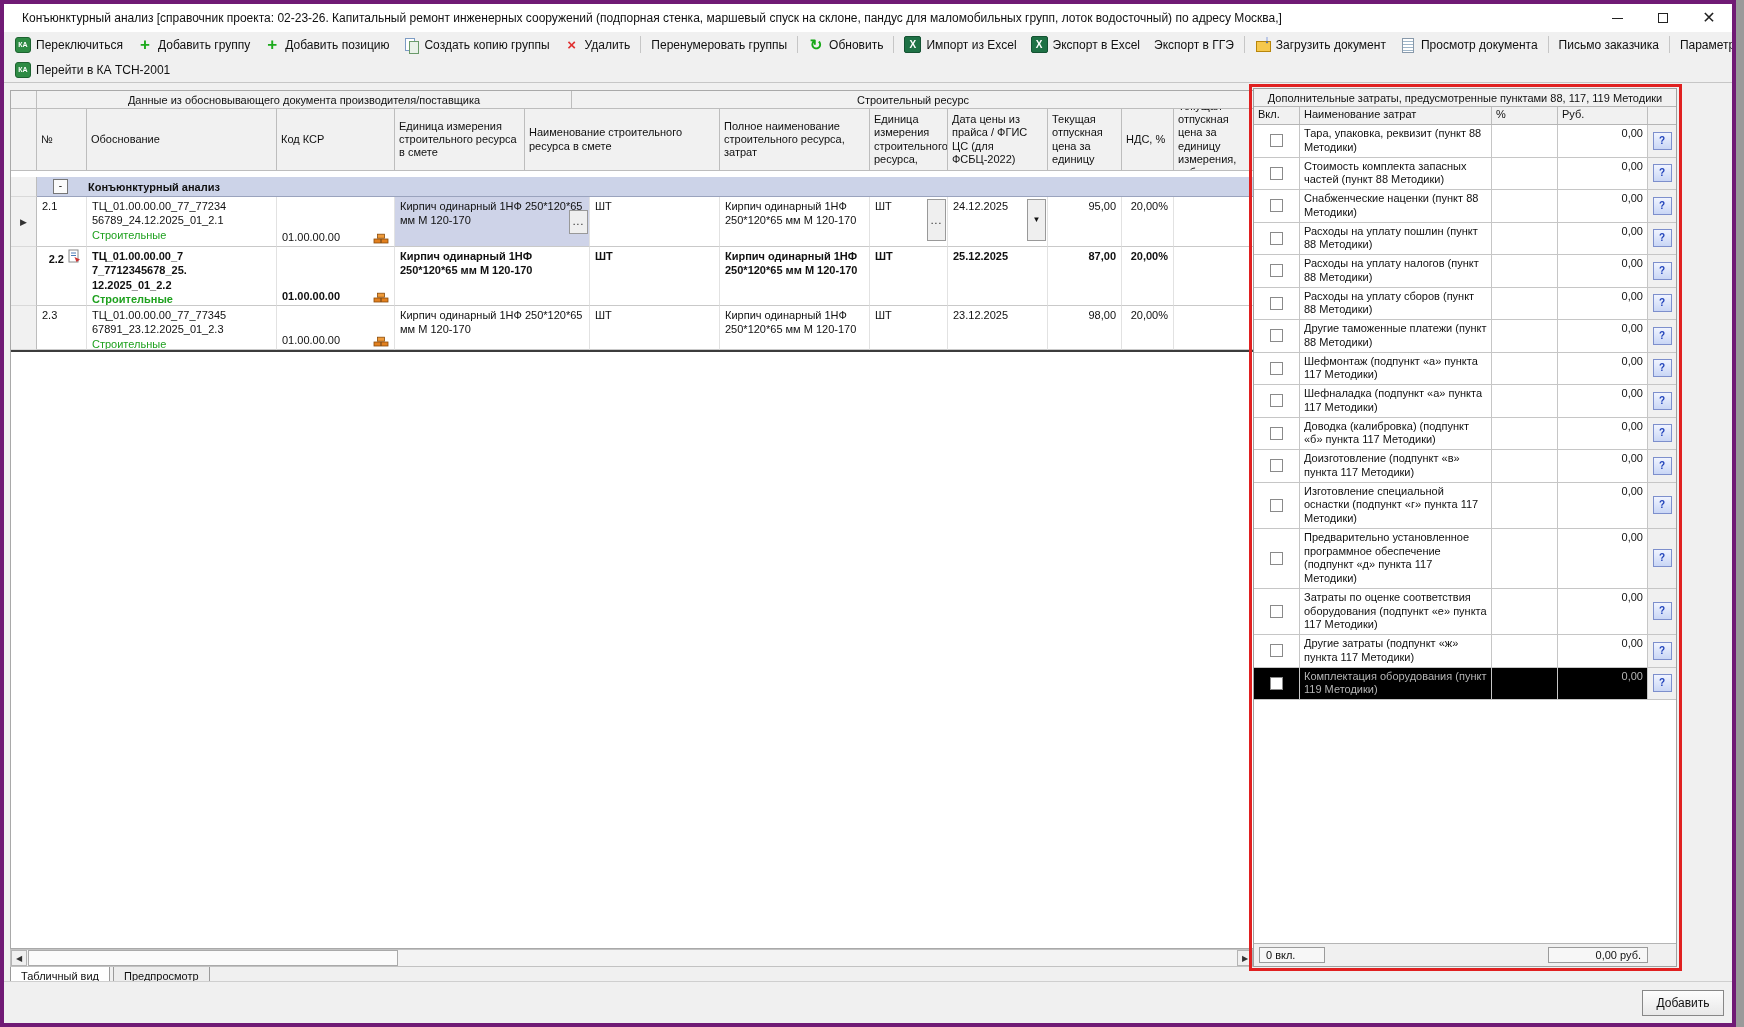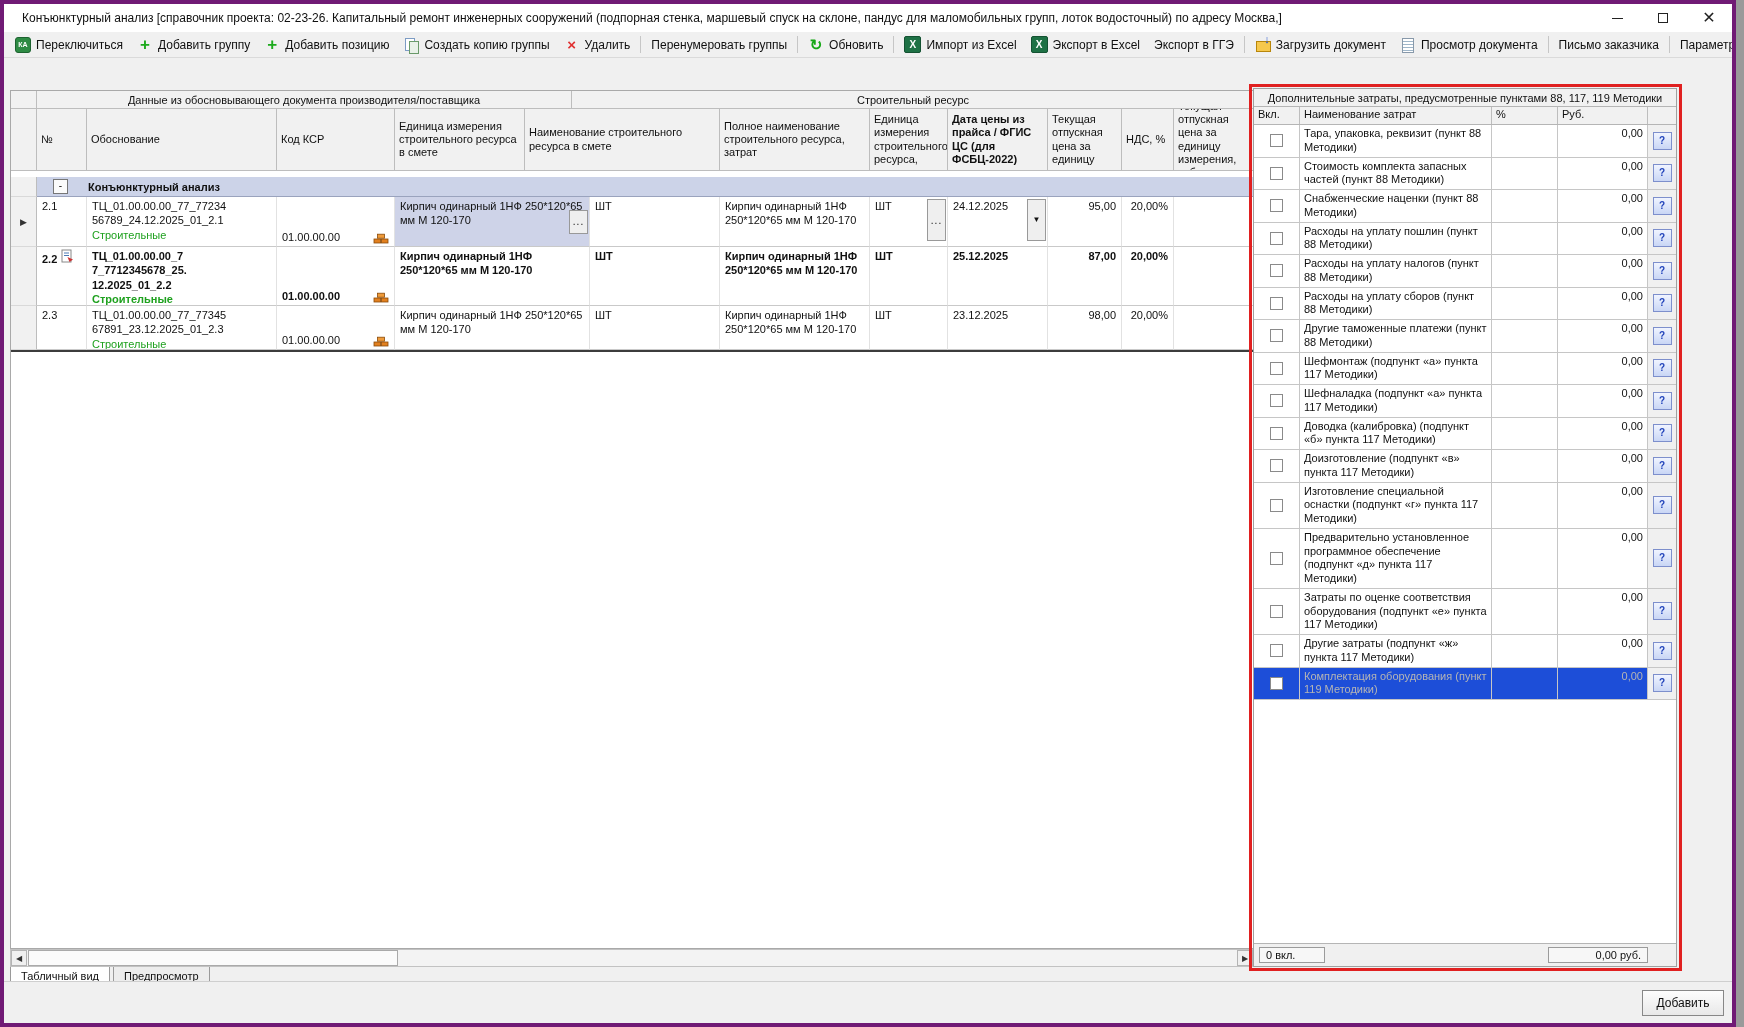--- a/index.html
+++ b/index.html
@@ -72,21 +72,21 @@
   .p-title{height:17px;background:#f1f1f1;border-bottom:1px solid #b5b5b5;display:flex;align-items:center;justify-content:center;overflow:hidden;white-space:nowrap;}
   .p-head{display:flex;height:17px;border-bottom:1px solid #b5b5b5;background:#f1f1f1;}
   .ph{box-sizing:border-box;border-right:1px solid #bdbdbd;padding:1px 4px;overflow:hidden;white-space:nowrap;}
   .pc{box-sizing:border-box;border-right:1px solid #c6c6c6;padding:2px 4px;line-height:1.25;overflow:hidden;}
   .p-incl{width:46px;display:flex;align-items:center;justify-content:center;}
   .p-name{width:192px;}
   .p-pct{width:66px;}
   .p-rub{width:90px;text-align:right;}
   .p-btncol{width:28px;display:flex;align-items:center;justify-content:center;background:#f0f0f0;border-right:none;padding:0;}
   .prow{display:flex;border-bottom:1px solid #c6c6c6;min-height:29px;background:#fff;}
-  .prow.pdisabled{background:#1d4ed8;color:#b5b5b5;}
+  .prow.pdisabled{background:#000000;color:#b5b5b5;}
   .cb{width:13px;height:13px;border:1px solid #8a8a8a;background:#fff;box-sizing:border-box;}
   .qbtn{width:17px;height:16px;border:1px solid #7d8fcc;background:linear-gradient(#f0f4ff,#c9d6f5);color:#2244bb;font-size:10px;font-weight:bold;display:flex;align-items:center;justify-content:center;}
   .p-footer{position:absolute;left:0;right:0;bottom:0;height:22px;background:#f0f0f0;border-top:1px solid #b5b5b5;}
   .sunken{position:absolute;top:3px;height:16px;border:1px solid #9b9b9b;background:#f7f7f7;font-size:11px;line-height:14px;padding:0 6px;box-sizing:border-box;}
   #pf-incl{left:5px;width:66px;}
   #pf-total{right:28px;width:100px;text-align:right;}
   .red-box{position:absolute;left:1245px;top:80px;width:433px;height:887px;border:3px solid var(--redbox,#e02020);box-sizing:border-box;pointer-events:none;z-index:5;}
 
   
   .bottombar{position:absolute;left:0;right:0;bottom:0;height:41px;background:#f0f0f0;border-top:1px solid #cfcfcf;}
@@ -157,39 +157,45 @@
         <span class="ic ic-view"></span>
         <span class="tlabel">Просмотр документа</span>
       </div>
       <span class="tsep"></span>
       <div class="tbtn">
         <span class="tlabel">Письмо заказчика</span>
       </div>
       <span class="tsep"></span>
       <div class="tbtn">
         <span class="tlabel">Параметры</span>
+      </div>
+    </div>
+  <div class="toolbar" id="toolbar2">
+      <div class="tbtn">
+        <span class="ic ic-ka">КА</span>
+        <span class="tlabel">Перейти в КА ТСН-2001</span>
       </div>
     </div>
 
   <div class="grid" id="grid">
       <div class="trow hrow1">
         <div class="hc" style="width: 26px;"></div>
         <div class="hc center" style="width: 535px;">Данные из обосновывающего документа производителя/поставщика</div>
         <div class="hc center" style="width: 683px;">Строительный ресурс</div>
       </div>
       <div class="trow hrow2">
         <div class="hc" style="width: 26px;"></div>
         <div class="hc" style="width: 50px;">№</div>
         <div class="hc" style="width: 190px;">Обоснование</div>
         <div class="hc" style="width: 118px;">Код КСР</div>
         <div class="hc" style="width: 130px;">Единица измерения строительного ресурса в смете</div>
         <div class="hc" style="width: 195px;">Наименование строительного ресурса в смете</div>
         <div class="hc" style="width: 150px;">Полное наименование строительного ресурса, затрат</div>
         <div class="hc" style="width: 78px;">Единица измерения строительного ресурса,</div>
-        <div class="hc" style="width: 100px; font-weight: bold;">Дата цены из прайса / ФГИС ЦС (для ФСБЦ-2022)</div>
+        <div class="hc" style="width: 100px;">Дата цены из прайса / ФГИС ЦС (для ФСБЦ-2022)</div>
         <div class="hc" style="width: 74px;">Текущая отпускная цена за единицу</div>
         <div class="hc" style="width: 52px;">НДС, %</div>
         <div class="hc" style="width: 81px;">Текущая отпускная цена за единицу измерения, руб.</div>
       </div>
       <div class="gaprow"></div>
       <div class="trow">
         <div class="gutter" style="width: 26px; height: 20px;"></div>
         <div class="band" style="width: 1218px; height: 20px;">
           <span class="collapse-btn">-</span>
           <span class="band-label">Конъюнктурный анализ</span>
@@ -217,21 +223,21 @@
         <div class="dc" style="width: 130px; height: 50px;">ШТ</div>
         <div class="dc" style="width: 150px; height: 50px;">Кирпич одинарный 1НФ 250*120*65 мм М 120-170</div>
         <div class="dc" style="width: 78px; height: 50px;">ШТ<span class="ell-btn tall">...</span></div>
         <div class="dc" style="width: 100px; height: 50px;">24.12.2025<span class="drop-btn">▼</span></div>
         <div class="dc num-cell" style="width: 74px; height: 50px;">95,00</div>
         <div class="dc num-cell" style="width: 52px; height: 50px;">20,00%</div>
         <div class="dc num-cell" style="width: 81px; height: 50px;"></div>
       </div>
       <div class="trow bold">
         <div class="gutter" style="width: 26px; height: 59px;"></div>
-        <div class="dc" style="width: 50px; height: 59px;">2.2 <svg width="14" height="14">
+        <div class="dc" style="width: 50px; height: 59px; text-align: right;">2.2 <svg width="14" height="14">
             <rect x="2" y="1" width="9" height="12" fill="#fff" stroke="#888"></rect>
             <line x1="4" y1="4" x2="9" y2="4" stroke="#4a7ab5"></line>
             <line x1="4" y1="6.5" x2="9" y2="6.5" stroke="#4a7ab5"></line>
             <path d="M7.5 8 L13 10.5 L9.5 13 Z" fill="#cc3333"></path>
           </svg></div>
         <div class="dc" style="width: 190px; height: 59px;">
           <span class="obos">ТЦ_01.00.00.00_7
 7_7712345678_25.
 12.2025_01_2.2</span>
           <span class="type-label">Строительные</span>

